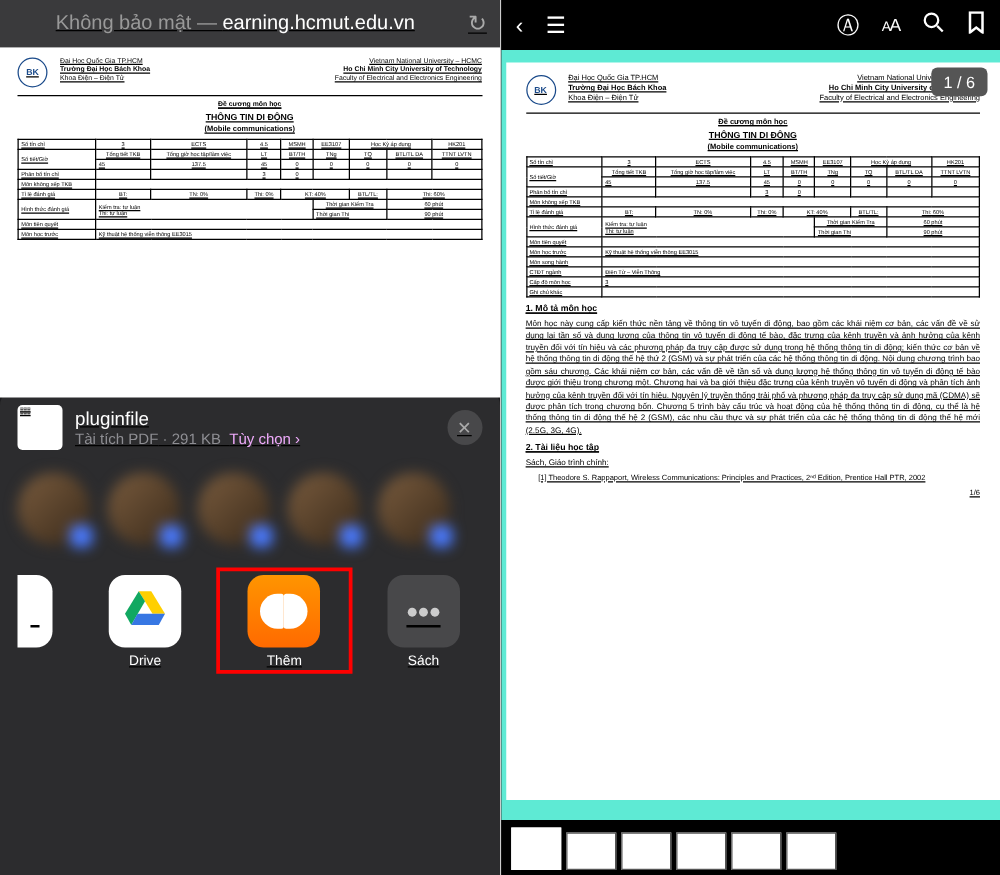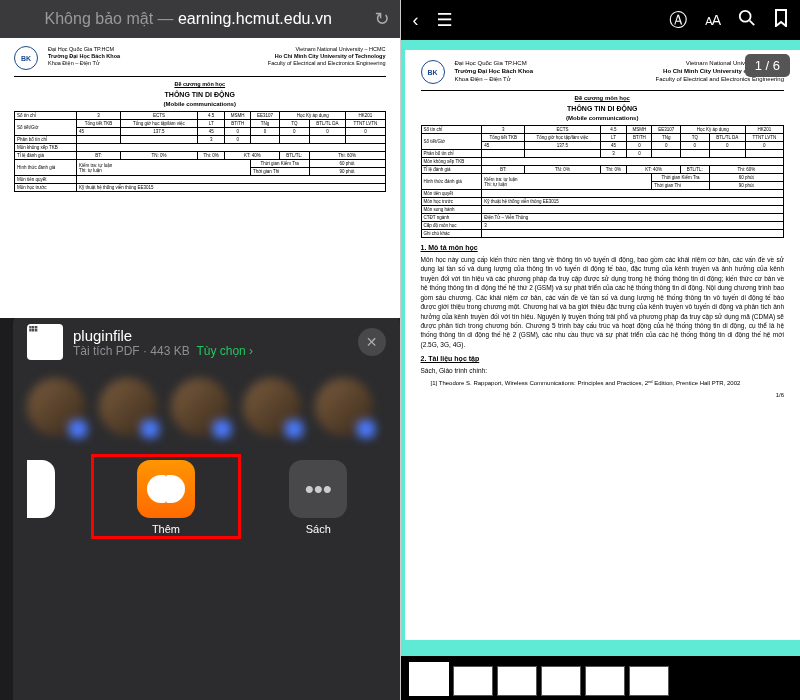--- a/index.html
+++ b/index.html
@@ -9,20 +9,21 @@
       width: 800px;
       height: 700px;
       display: flex;
     }
     .phone-left, .phone-right {
       flex: 1;
       display: flex;
       flex-direction: column;
       overflow: hidden;
       position: relative;
+      text-decoration: underline;
     }
     .phone-left { background: #1c1c1e; border-right: 1px solid #ccc; }
     .phone-right { background: #000; }
 
     
     .addr-bar {
       display: flex;
       align-items: center;
       padding: 8px 10px;
       background: #3a3a3c;
@@ -79,39 +80,38 @@
 
     
     .share-sheet {
       flex: 1;
       background: #2c2c2e;
       border-radius: 12px 12px 0 0;
       margin-top: -6px;
       padding: 12px 14px;
       display: flex;
       flex-direction: column;
-      margin-left: 13px;
     }
     .file-row {
       display: flex;
       align-items: center;
       gap: 10px;
     }
     .file-thumb {
       width: 36px; height: 36px;
       background: #fff;
       border-radius: 4px;
       font-size: 3px;
       padding: 2px;
       line-height: 1;
     }
     .file-info { flex: 1; }
     .file-name { color: #fff; font-size: 15px; }
     .file-meta { color: #8e8e93; font-size: 12px; }
-    .file-meta .opt { color: #22c55e; }
+    .file-meta .opt { color: #f0abfc; }
     .close-btn {
       width: 28px; height: 28px;
       background: #48484a;
       border-radius: 50%;
       color: #aaa;
       display: flex; align-items: center; justify-content: center;
       font-size: 14px;
     }
     .contacts-row {
       display: flex;
@@ -365,39 +365,49 @@
         </table>
     </div>
   </div>
 
   <div class="share-sheet">
     <div class="file-row">
       <div class="file-thumb">▦▦▦<br>▦▦▦</div>
       <div class="file-info">
         <div class="file-name">pluginfile</div>
         <div class="file-meta">
-          <span>Tài tích PDF</span> · <span>443 KB</span>&nbsp;&nbsp;<span class="opt"><span>Tùy chọn</span> ›</span>
+          <span>Tài tích PDF</span> · <span>291 KB</span>&nbsp;&nbsp;<span class="opt"><span>Tùy chọn</span> ›</span>
         </div>
       </div>
       <div class="close-btn">
         <span>✕</span>
       </div>
     </div>
 
     <div class="contacts-row">
       <div class="contact"></div>
       <div class="contact"></div>
       <div class="contact"></div>
       <div class="contact"></div>
       <div class="contact"></div>
     </div>
 
     <div class="apps-row">
       <div class="app half">
         <div class="app-icon" style="background:#fff">&nbsp;</div>
+      </div>
+      <div class="app">
+        <div class="app-icon drive">
+          <div class="drive-glyph"><svg viewBox="0 0 34 30">
+                <polygon points="12,2 22,2 33,20 23,20" fill="#ffcf00"></polygon>
+                <polygon points="12,2 1,20 6,29 17,10" fill="#11a861"></polygon>
+                <polygon points="6,29 28,29 33,20 11,20" fill="#3777e3"></polygon>
+              </svg></div>
+        </div>
+        <div class="app-label">Drive</div>
       </div>
       <div class="app" style="position:relative">
         <div class="highlight-box" style="top:-6px;left:-8px;right:-8px;bottom:-4px"></div>
         <div class="app-icon books">
           <div class="books-glyph">
               <span></span>
               <span></span>
             </div>
         </div>
         <div class="app-label">Thêm</div>

